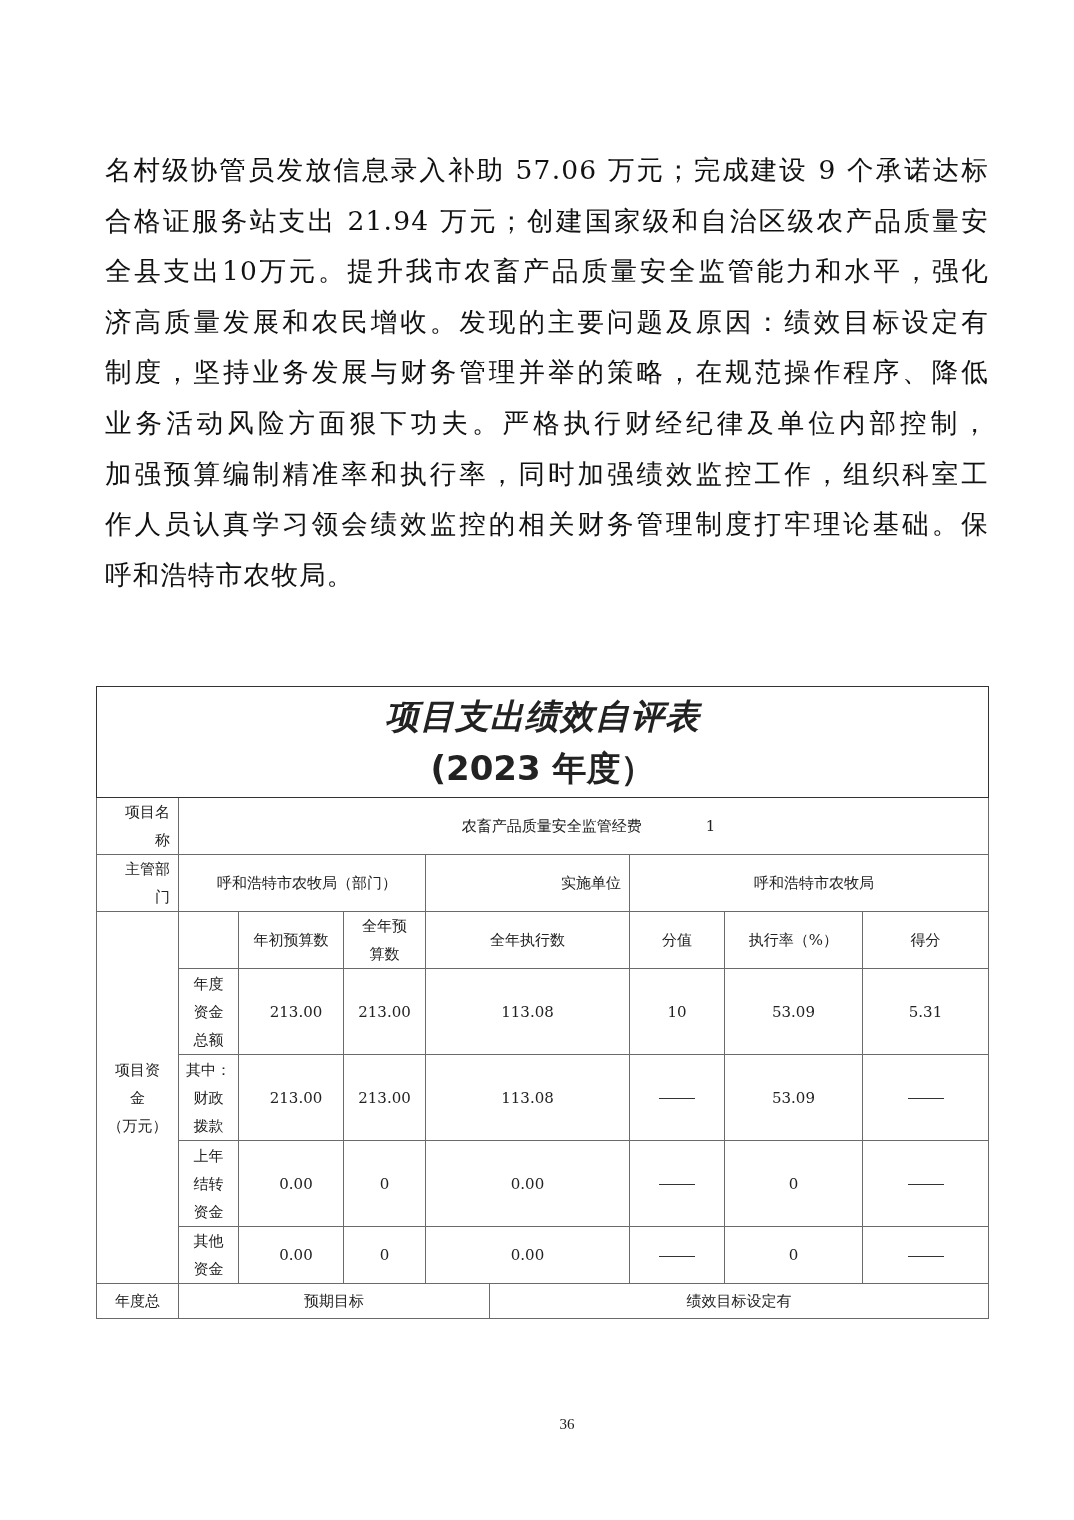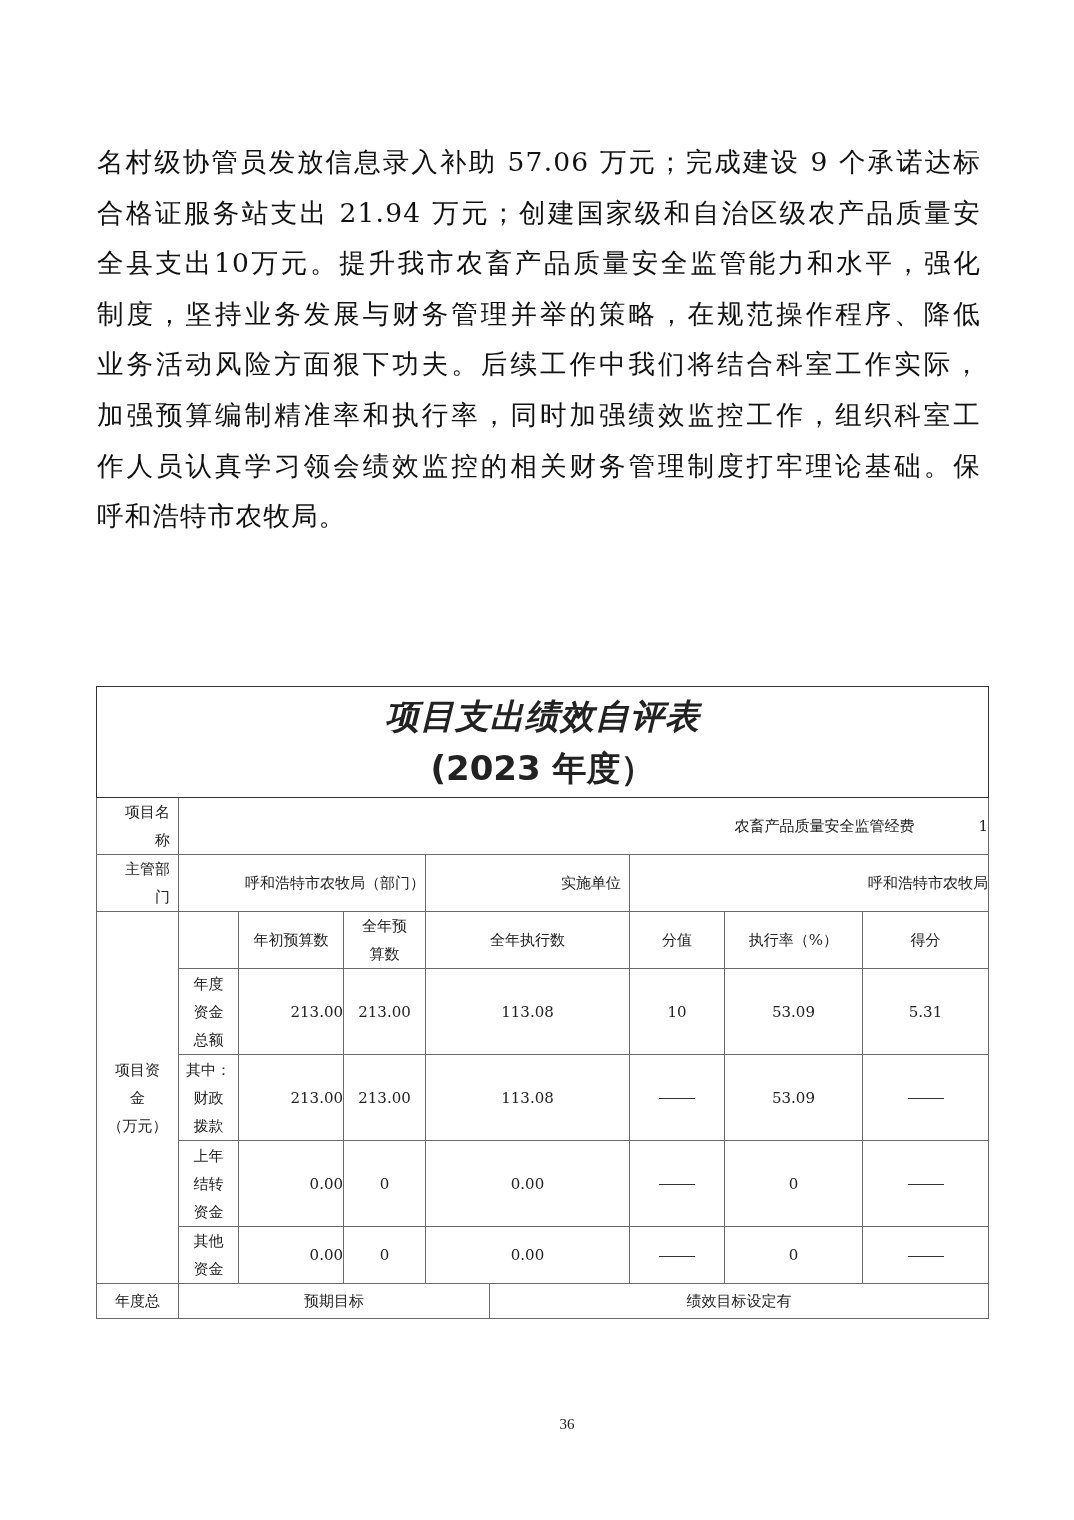--- a/index.html
+++ b/index.html
@@ -1,50 +1,51 @@
 <!DOCTYPE html>
 <html><head>
 <meta charset="utf-8">
 <style>
   html, body { margin: 0; padding: 0; background: #ffffff; }
   body { width: 1074px; height: 1520px; position: relative; overflow: hidden;
          font-family: "DejaVu Serif", "Liberation Serif", serif; color: #111; }
   .para { position: absolute; left: 97px; top: 137px; width: 884px;
           font-size: 26.5px; line-height: 50.6px; letter-spacing: 1.2px;
-          text-align: justify; text-align-last: left; margin: 0; }
+          text-align: justify; text-align-last: left; margin: 8px; }
   .para .ln { display: block; white-space: nowrap; text-align-last: justify; height: 50.6px; }
   .para .ln.last { text-align-last: left; }
   table.ev { position: absolute; left: 96px; top: 686px; border-collapse: collapse;
              table-layout: fixed; width: 892px; }
   table.ev td { border: 1.5px solid #6a6a6a; padding: 0; font-size: 15px;
                 font-family: "DejaVu Serif", "Liberation Serif", serif; color: #222;
                 vertical-align: middle; line-height: 28px; }
   table.ev tr.title td { border: 1.5px solid #333; height: 110px; text-align: center; }
   .t1 { font-size: 34px; font-family: "DejaVu Sans", "Liberation Sans", sans-serif; font-weight: bold;
         line-height: 52px; display: block; letter-spacing: 1px; font-style: italic; }
   .t2 { font-size: 34px; font-family: "DejaVu Sans", "Liberation Sans", sans-serif; font-weight: bold;
         line-height: 52px; display: block; }
   .r { text-align: right; padding-right: 8px !important; }
   .c { text-align: center; }
-  .l { text-align: right; padding-left: 10px !important; }
+  .l { text-align: center; padding-left: 10px !important; }
   .vlabel { text-align: center; line-height: 28px; margin-left: 46px; }
   .dash { display: inline-block; width: 36px; border-top: 1.5px solid #333; vertical-align: middle; }
   .pagenum { position: absolute; top: 1416px; left: 0; width: 1074px; text-align: center;
              font-size: 15px; font-family: "Liberation Serif", serif; color: #222; margin-left: 30px; }
   .namegap { display: inline-block; width: 64px; }
 </style>
 </head>
 <body>
 
 <div class="para">
   <span class="ln">名村级协管员发放信息录入补助 57.06 万元；完成建设 9 个承诺达标</span>
   <span class="ln">合格证服务站支出 21.94 万元；创建国家级和自治区级农产品质量安</span>
   <span class="ln">全县支出10万元。提升我市农畜产品质量安全监管能力和水平，强化</span>
+  <span class="ln">济高质量发展和农民增收。发现的主要问题及原因：绩效目标设定有</span>
   <span class="ln">制度，坚持业务发展与财务管理并举的策略，在规范操作程序、降低</span>
-  <span class="ln">业务活动风险方面狠下功夫。后续工作中我们将结合科室工作实际，</span>
+  <span class="ln">业务活动风险方面狠下功夫。严格执行财经纪律及单位内部控制，</span>
   <span class="ln">加强预算编制精准率和执行率，同时加强绩效监控工作，组织科室工</span>
   <span class="ln">作人员认真学习领会绩效监控的相关财务管理制度打牢理论基础。保</span>
   <span class="ln last">呼和浩特市农牧局。</span>
 </div>
 
 <table class="ev">
   <colgroup>
     <col style="width:82px">
     <col style="width:60px">
     <col style="width:105px">

